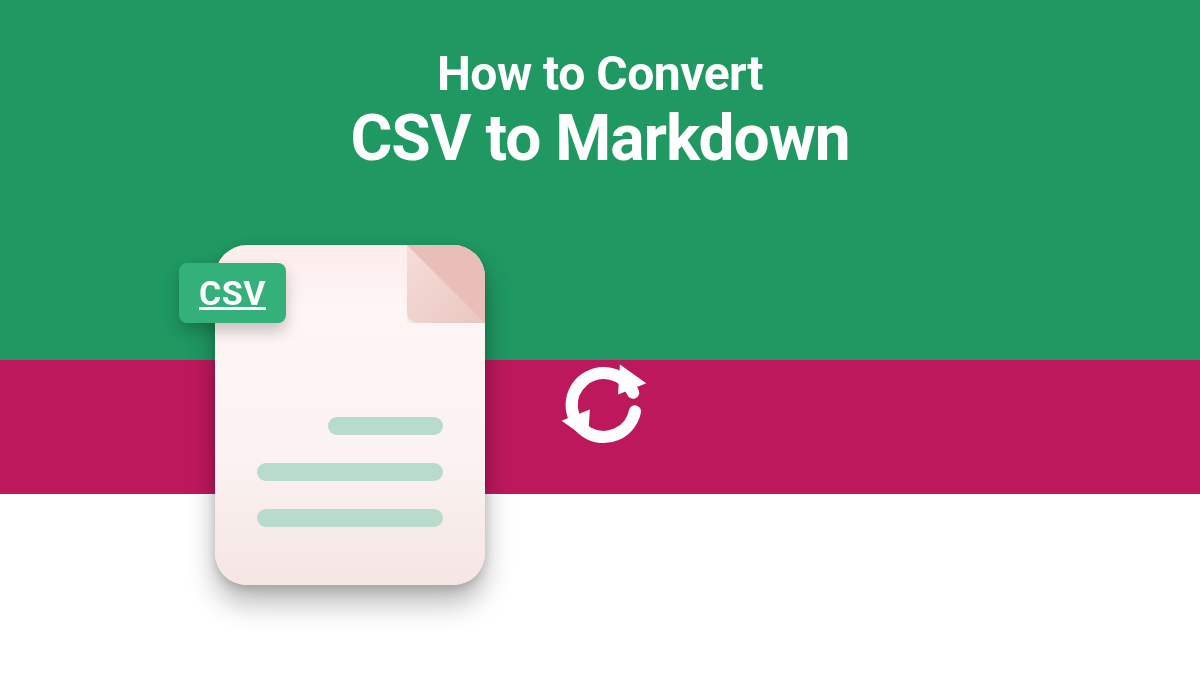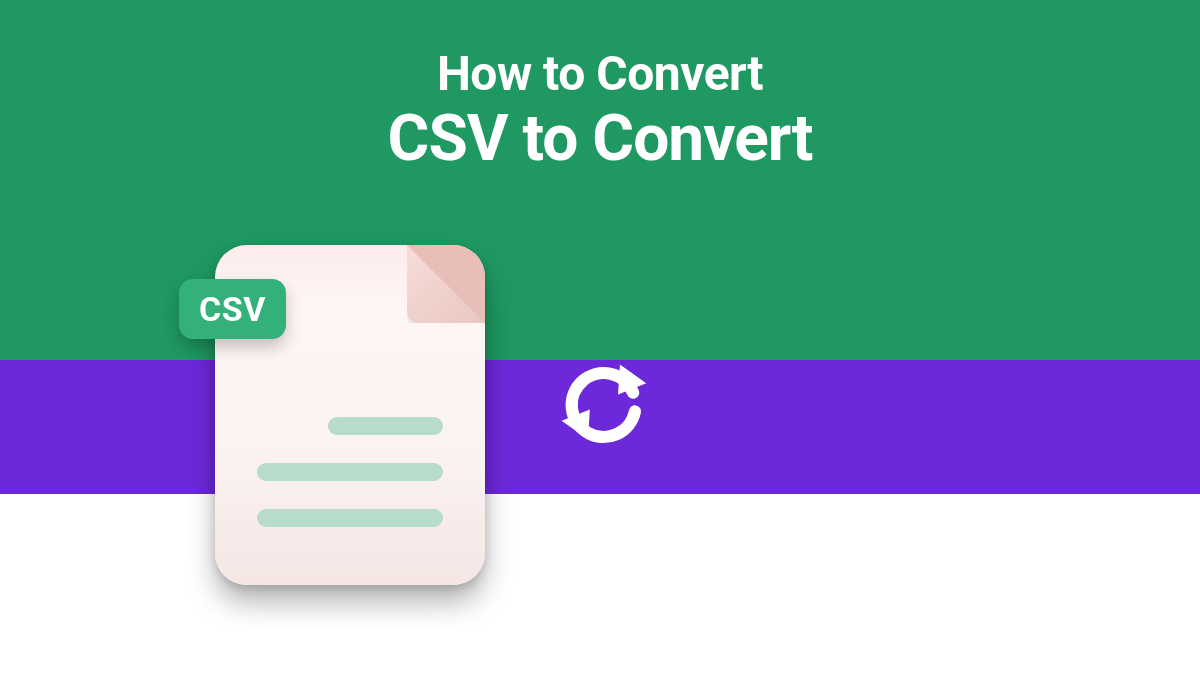--- a/index.html
+++ b/index.html
@@ -1,21 +1,21 @@
 <!DOCTYPE html>
 <html><head>
 <meta charset="utf-8">
 <style>
   * { margin: 0; padding: 0; box-sizing: border-box; }
   html, body { width: 1200px; height: 675px; overflow: hidden; font-family: -apple-system, BlinkMacSystemFont, "Segoe UI", Roboto, Arial, sans-serif; }
   .canvas {
     position: relative;
     width: 1200px;
     height: 494px;
-    background: #6d28d9;
+    background: #be185d;
   }
   .top-half {
     position: absolute;
     top: 0; left: 0;
     width: 1200px;
     height: 360px;
     background: #1f9862;
   }
   .title-block {
     position: absolute;
@@ -85,28 +85,29 @@
     height: 18px;
     border-radius: 9px;
   }
   .lines-green .line { background: #b7dccb; }
   .lines-red   .line { background: #efc3c3; }
   .line.short { width: 62%; align-self: flex-end; margin-right: 0; }
   .lines .line.short { align-self: flex-start; margin-left: auto; margin-right: 0; }
   .lines .line.short { margin-left: 38%; }
   .badge {
     position: absolute;
-    top: 34px;
+    top: 18px;
     font-weight: 700;
     color: #fff;
-    border-radius: 14px;
+    border-radius: 8px;
     padding: 12px 22px;
     font-size: 30px;
     letter-spacing: 0.5px;
     box-shadow: 0 8px 16px rgba(0,0,0,0.22);
+    text-decoration: underline;
   }
   .badge-csv {
     left: -36px;
     background: #34b17a;
     font-size: 34px;
     padding: 10px 20px;
   }
   .badge-flow {
     left: -28px;
     background: #e45a52;
@@ -123,21 +124,21 @@
   .swap-icon svg { width: 94px; height: 94px; display:block; }
 </style>
 </head>
 <body>
 
 <div class="canvas">
   <div class="top-half"></div>
 
   <div class="title-block">
     <div class="title-line1">How to Convert</div>
-    <div class="title-line2">CSV to Convert</div>
+    <div class="title-line2">CSV to Markdown</div>
   </div>
 
   <div class="doc doc-left">
     <div class="dog-ear"></div>
     <div class="badge badge-csv">CSV</div>
     <div class="lines lines-green">
       <div class="line short"></div>
       <div class="line"></div>
       <div class="line"></div>
     </div>

